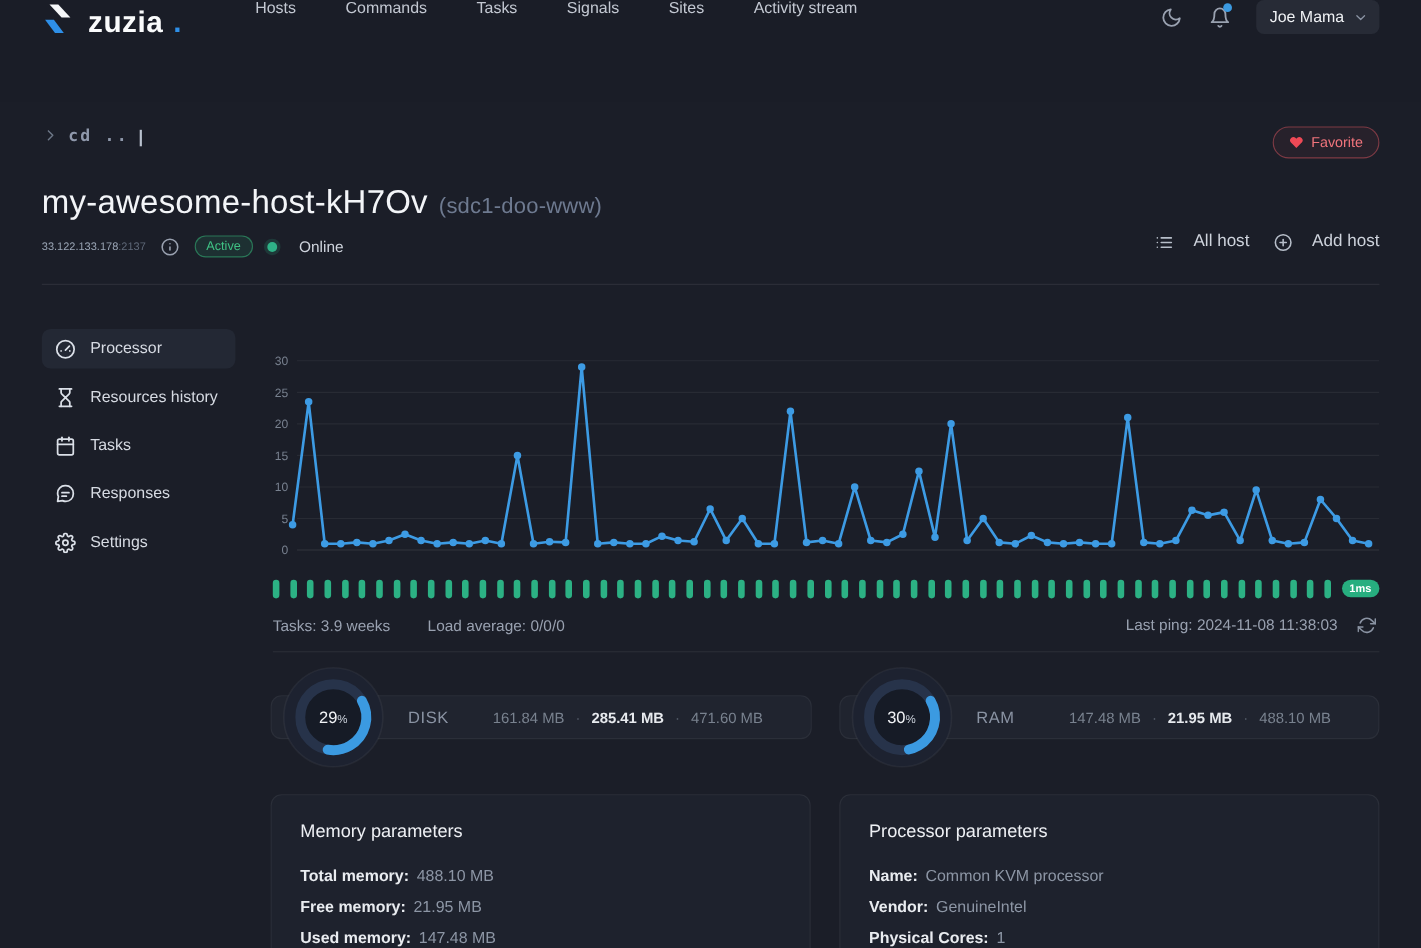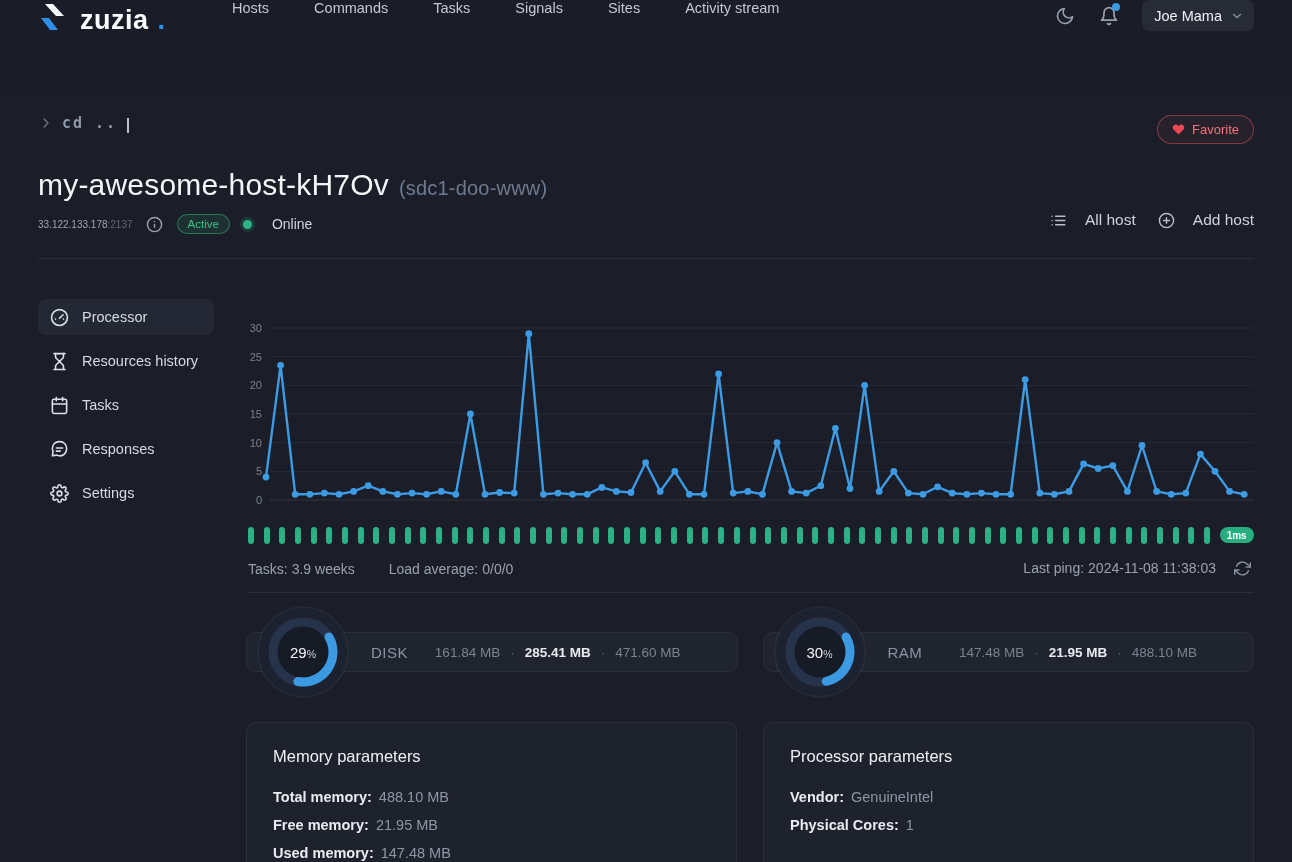--- a/index.html
+++ b/index.html
@@ -64,21 +64,21 @@
   .stats-row{position:absolute;left:2px;top:261px;width:1004px;display:flex;align-items:center;color:#99a1b0;font-size:14px;}
   .stats-left{display:flex;gap:30px;}
   .stat span{margin-right:4px;}
   .stats-right{margin-left:auto;display:flex;gap:14px;}
   .refresh-btn{width:18px;height:18px;color:#8a93a3;cursor:pointer;}
   .div2{position:absolute;left:2px;right:0;top:293px;height:1px;background:rgba(255,255,255,.07);}
   
   .gauges{position:absolute;left:0;top:305px;width:1008px;display:grid;grid-template-columns:1fr 1fr;gap:25px;}
   .gauge-row{position:relative;height:96px;}
   .gauge-bar{position:absolute;left:0;right:0;top:28px;height:40px;background:#20242f;border:1px solid rgba(255,255,255,.05);
-    border-radius:10px;display:flex;align-items:center;padding-left:124px;padding-right:56px;}
+    border-radius:10px;display:flex;align-items:center;padding-left:124px;padding-right:43px;}
   .gauge-label{font-size:15px;color:#8a93a3;letter-spacing:.5px;}
   .gauge-vals{margin-left:auto;display:flex;align-items:center;font-size:13.5px;color:#79828f;}
   .gauge-vals .sep{color:#565e6b;margin:0 10px;}
   .gauge-vals .mid{color:#e7eaee;font-weight:700;text-align:right;}
   .gauge-circ{position:absolute;left:9px;top:0;width:96px;height:96px;}
   .gauge-pct{position:absolute;left:0;top:0;width:96px;height:96px;display:flex;align-items:center;justify-content:center;
     font-size:15px;color:#f2f4f7;font-weight:400;}
   .gauge-pct .unit{font-size:10.5px;color:#cdd3dc;margin-top:3px;}
   
   .cards{position:absolute;left:0;top:423px;width:1008px;display:grid;grid-template-columns:1fr 1fr;gap:26px;}
@@ -463,19 +463,20 @@
 
     <div class="cards" id="cards">
         <div class="card">
           <div class="card-title">Memory parameters</div>
           <div class="card-row"><span class="k">Total memory:</span><span class="v">488.10 MB</span></div>
           <div class="card-row"><span class="k">Free memory:</span><span class="v">21.95 MB</span></div>
           <div class="card-row"><span class="k">Used memory:</span><span class="v">147.48 MB</span></div>
         </div>
         <div class="card">
           <div class="card-title">Processor parameters</div>
+          <div class="card-row"><span class="k">Name:</span><span class="v">Common KVM processor</span></div>
           <div class="card-row"><span class="k">Vendor:</span><span class="v">GenuineIntel</span></div>
           <div class="card-row"><span class="k">Physical Cores:</span><span class="v">1</span></div>
         </div>
       </div>
   </div>
 
 </div>
 
 </body></html>

